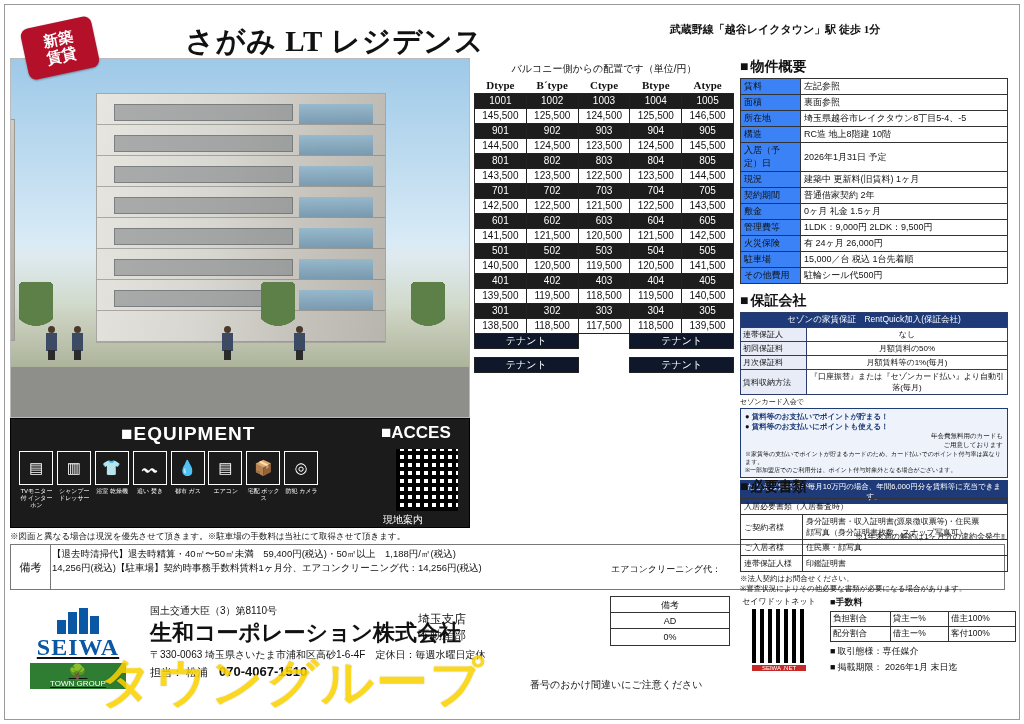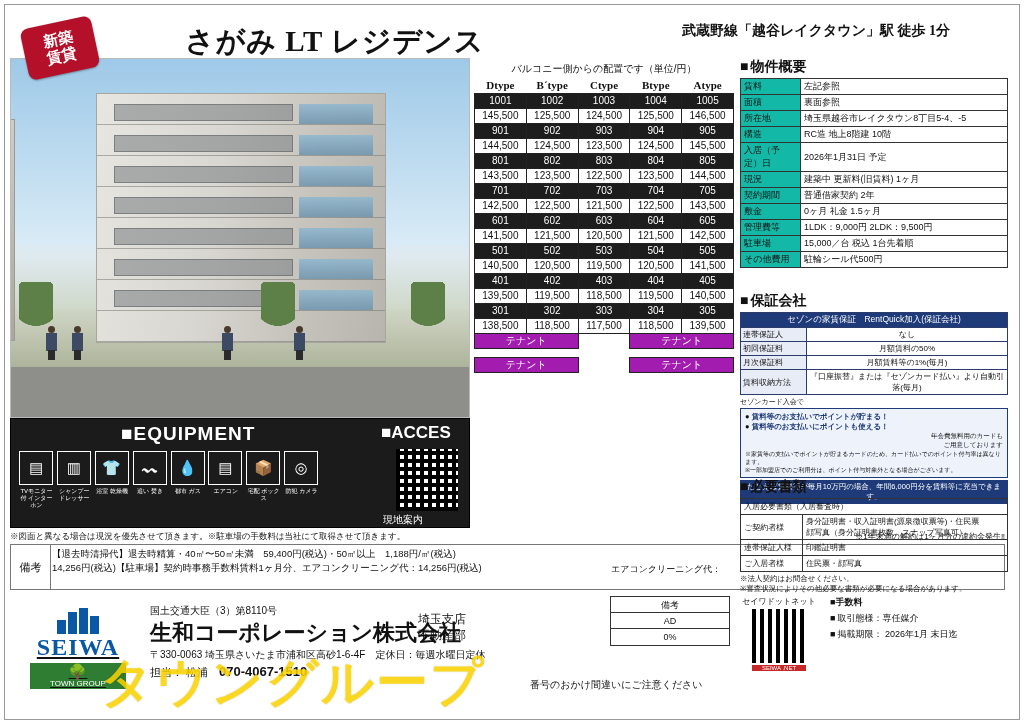--- a/index.html
+++ b/index.html
@@ -12,22 +12,22 @@
   }
   .page { position:absolute; left:0; top:0; width:1024px; height:724px; background:#ffffff; }
   .frame { position:absolute; left:4px; top:4px; width:1016px; height:716px; border:1px solid #999; }
 
   
   .hdr-title {
     position:absolute; left:185px; top:22px; width:400px;
     font-family:"Liberation Serif", serif; font-size:29px; font-weight:bold; letter-spacing:1px;
   }
   .hdr-right {
-    position:absolute; left:600px; top:22px; width:350px; text-align:right;
-    font-family:"Liberation Serif", serif; font-size:14px; font-weight:bold;
+    position:absolute; left:600px; top:22px; width:350px; text-align:center;
+    font-family:"Liberation Serif", serif; font-size:11px; font-weight:bold;
   }
   .badge {
     position:absolute; left:24px; top:22px; width:72px; height:52px;
     background:#b4102a; color:#fff; border-radius:8px;
     transform:rotate(-12deg);
     display:flex; flex-direction:column; align-items:center; justify-content:center;
     font-family:"Liberation Serif", serif; font-size:15px; font-weight:bold; line-height:1.15;
     box-shadow:0 1px 2px rgba(0,0,0,.35); z-index:5;
   }
 
@@ -114,32 +114,32 @@
   .remark-note { position:absolute; left:600px; top:18px; font-size:9px;}
 
   
   .rent-wrap { position:absolute; left:474px; top:62px; width:260px; }
   .rent-cap { font-size:10px; text-align:center; margin-bottom:2px; }
   table.rent { border-collapse:collapse; width:260px; font-size:10px; }
   table.rent td { border:1px solid #222; text-align:center; height:15px; padding:0; }
   table.rent tr.head td { font-family:"Liberation Serif", serif; font-weight:bold; font-size:11px; border:none;}
   table.rent tr.dark td { background:#1d1d1d; color:#fff; }
   table.rent tr.price td { background:#fff; }
-  table.rent td.tenant { background:#a21caf; color:#fff; }
+  table.rent td.tenant { background:#0f172a; color:#fff; }
   table.rent td.blank { border:none; background:#fff; }
 
   
   .sec-h {
     font-size:14px; font-weight:bold; margin:0 0 2px 0;
   }
   .sec-h:before { content:"■"; margin-right:2px; }
   .outline { position:absolute; left:740px; top:58px; width:268px; }
   table.kv { border-collapse:collapse; width:268px; font-size:9px; }
   table.kv td { border:1px solid #333; padding:1px 3px; height:14px; }
-  table.kv td.k { width:60px; background:#14b8a6; }
+  table.kv td.k { width:60px; background:#3b82f6; }
   .guarantee { position:absolute; left:740px; top:292px; width:268px; }
   .g-tbl { border-collapse:collapse; width:268px; font-size:8px; }
   .g-tbl td { border:1px solid #2b3c6b; padding:1px 2px; height:13px; }
   .g-tbl tr.gh td { background:#1e3a78; color:#fff; text-align:center; font-size:8.5px; }
   .g-tbl td.gk { width:66px; background:#e7ecf6; }
   .g-note { font-size:7px; margin-top:2px; line-height:1.3; }
   .g-blue {
     margin-top:2px; border:1px solid #1e3a78; background:#eef3fb; padding:3px 4px; font-size:7.5px; line-height:1.35;
   }
   .g-blue b { color:#1e3a78; }
@@ -506,20 +506,24 @@
           </tr>
       <tr>
             <td class="k">敷金</td>
             <td>0ヶ月 礼金              1.5ヶ月</td>
           </tr>
       <tr>
             <td class="k">管理費等</td>
             <td>1LDK：9,000円      2LDK：9,500円</td>
           </tr>
       <tr>
+            <td class="k">火災保険</td>
+            <td>有 24ヶ月 26,000円</td>
+          </tr>
+      <tr>
             <td class="k">駐車場</td>
             <td>15,000／台  税込 1台先着順</td>
           </tr>
       <tr>
             <td class="k">その他費用</td>
             <td>駐輪シール代500円</td>
           </tr>
     </tbody>
       </table>
   </div>
@@ -567,26 +571,26 @@
       <tbody>
           <tr>
             <td colspan="2" style="text-align:left">入居必要書類（入居審査時）</td>
           </tr>
       <tr>
             <td class="dk">ご契約者様</td>
             <td style="white-space:pre-line">身分証明書・収入証明書(源泉徴収票等)・住民票
 顔写真（身分証明書枚数、スナップ写真可）</td>
           </tr>
       <tr>
+            <td class="dk">ご入居者様</td>
+            <td>住民票・顔写真</td>
+          </tr>
+      <tr>
             <td class="dk">連帯保証人様</td>
             <td>印鑑証明書</td>
-          </tr>
-      <tr>
-            <td class="dk">ご入居者様</td>
-            <td>住民票・顔写真</td>
           </tr>
     </tbody>
       </table>
     <div class="d-note" style="white-space:pre-line">※法人契約はお問合せください。
 ※審査状況によりその他必要な書類が必要になる場合があります。</div>
   </div>
 
   <div class="footer">
     <div class="logo-block">
       <div class="seiwa-mark">
@@ -621,17 +625,31 @@
     </div>
 
     <div class="seiwa-net">
       <div>セイワドットネット</div>
       <div class="qr2"></div>
       <div class="redbar">SEIWA .NET</div>
     </div>
 
     <div class="comm">
       <div class="ch">■<span>手数料</span></div>
+      <table>
+        <tbody>
+            <tr>
+          <td>負担割合</td>
+          <td>貸主ー%</td>
+          <td>借主100%</td>
+        </tr>
+        <tr>
+          <td>配分割合</td>
+          <td>借主ー%</td>
+          <td>客付100%</td>
+        </tr>
+      </tbody>
+        </table>
       <div class="line">取引態様：専任媒介</div>
       <div class="line">掲載期限：  2026年1月 末日迄</div>
     </div>
   </div>
 </div>
 
 </body></html>

